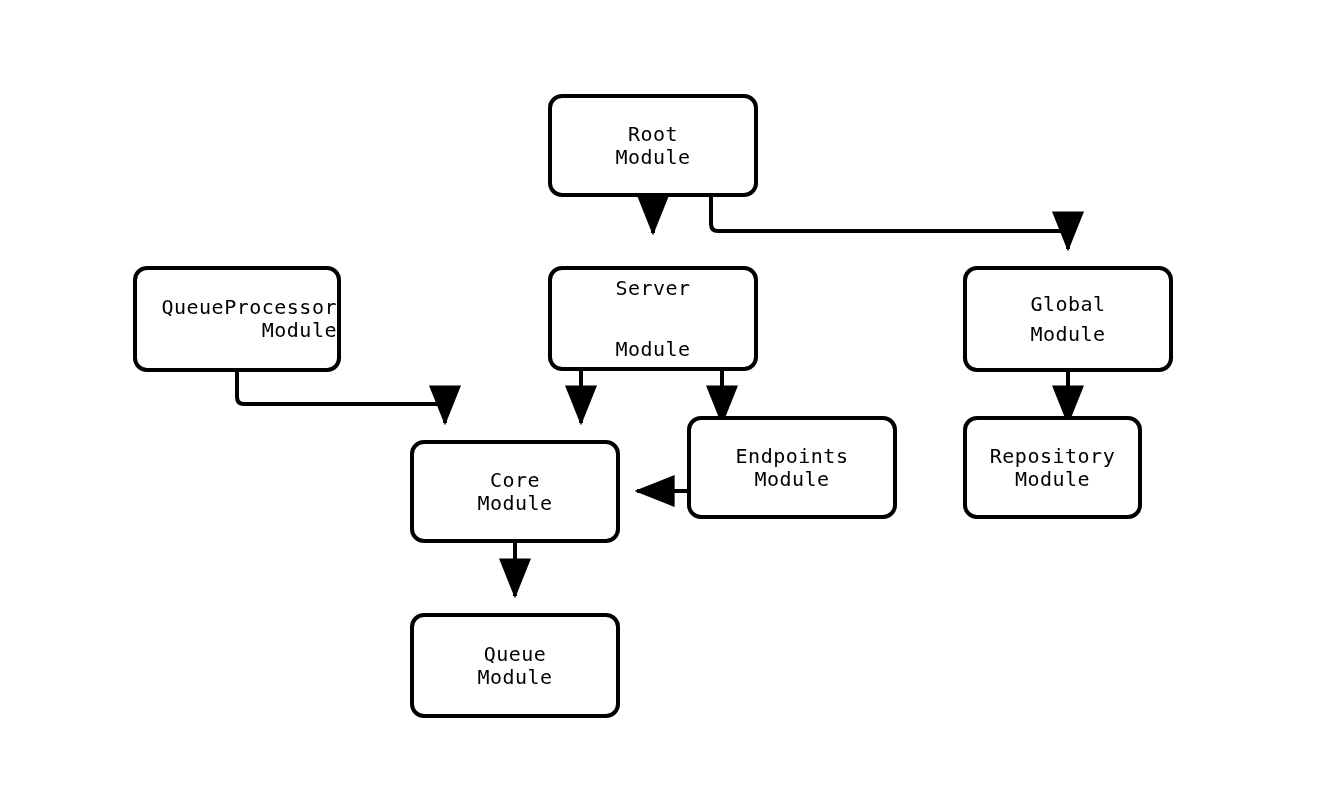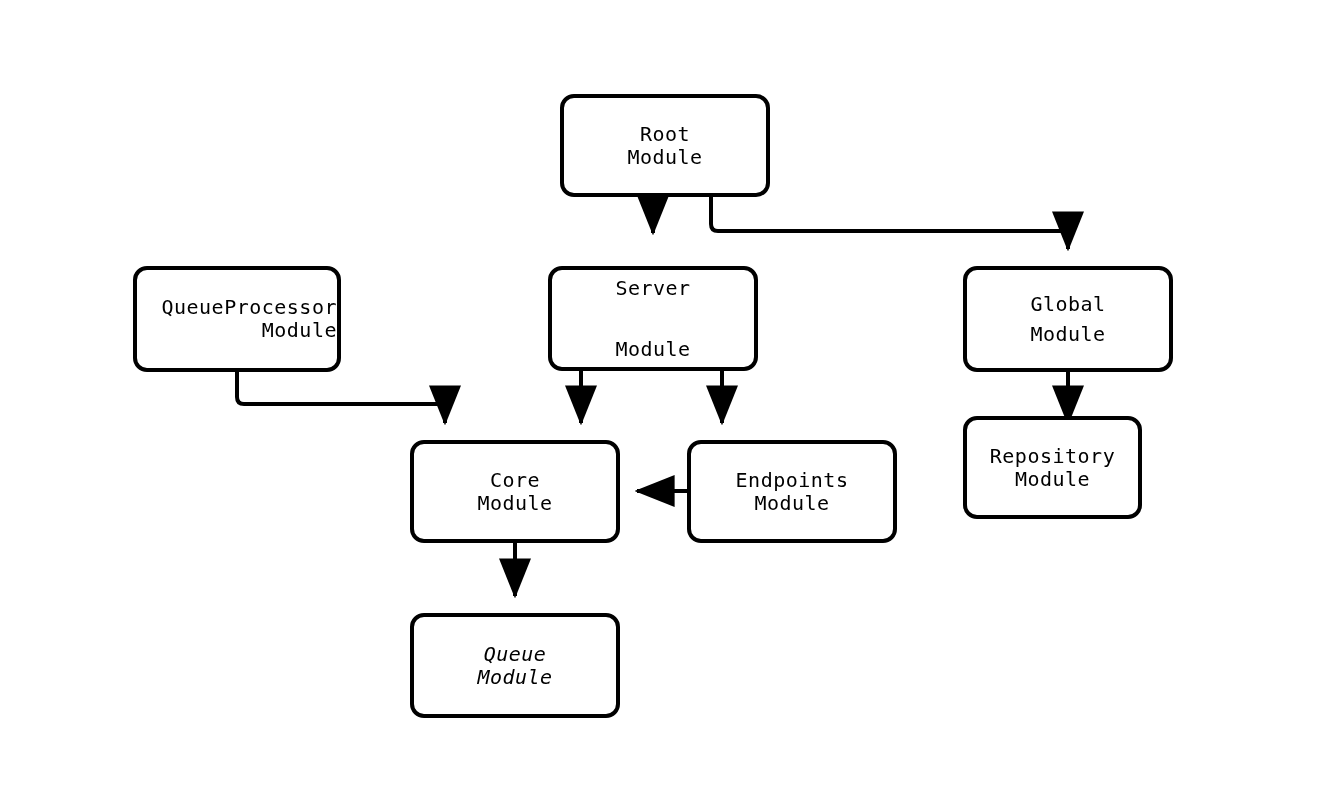--- a/index.html
+++ b/index.html
@@ -71,21 +71,21 @@
 
     <path d="M 722 371 L 722 423" fill="none" stroke="#000000" stroke-width="4" marker-end="url(#arrowhead)"></path>
 
     <path d="M 687 491 L 637 491" fill="none" stroke="#000000" stroke-width="4" marker-end="url(#arrowhead)"></path>
 
     <path d="M 1068 372 L 1068 423" fill="none" stroke="#000000" stroke-width="4" marker-end="url(#arrowhead)"></path>
 
     <path d="M 515 543 L 515 596" fill="none" stroke="#000000" stroke-width="4" marker-end="url(#arrowhead)"></path>
   </svg>
 
-  <div class="node" style="left:548px; top:94px; width:210px; height:103px;margin-left:12px;">
+  <div class="node" style="left:548px; top:94px; width:210px; height:103px;">
     <div class="node-line">Root</div>
     <div class="node-line">Module</div>
   </div>
 
   <div class="node" style="left:133px; top:266px; width:208px; height:106px;align-items:flex-end;">
     <div class="node-line">QueueProcessor</div>
     <div class="node-line">Module</div>
   </div>
 
   <div class="node" style="left:548px; top:266px; width:210px; height:105px;gap:38px;">
@@ -96,28 +96,28 @@
   <div class="node" style="left:963px; top:266px; width:210px; height:106px;gap:7px;">
     <div class="node-line">Global</div>
     <div class="node-line">Module</div>
   </div>
 
   <div class="node" style="left:410px; top:440px; width:210px; height:103px;">
     <div class="node-line">Core</div>
     <div class="node-line">Module</div>
   </div>
 
-  <div class="node" style="left:687px; top:440px; width:210px; height:103px;">
+  <div class="node" style="left:687px; top:416px; width:210px; height:103px;">
     <div class="node-line">Endpoints</div>
     <div class="node-line">Module</div>
   </div>
 
   <div class="node" style="left:963px; top:416px; width:179px; height:103px;">
     <div class="node-line">Repository</div>
     <div class="node-line">Module</div>
   </div>
 
-  <div class="node" style="left:410px; top:613px; width:210px; height:105px;font-style:italic;">
+  <div class="node" style="left:410px; top:613px; width:210px; height:105px;">
     <div class="node-line">Queue</div>
     <div class="node-line">Module</div>
   </div>
 
 </div>
 
 </body></html>

